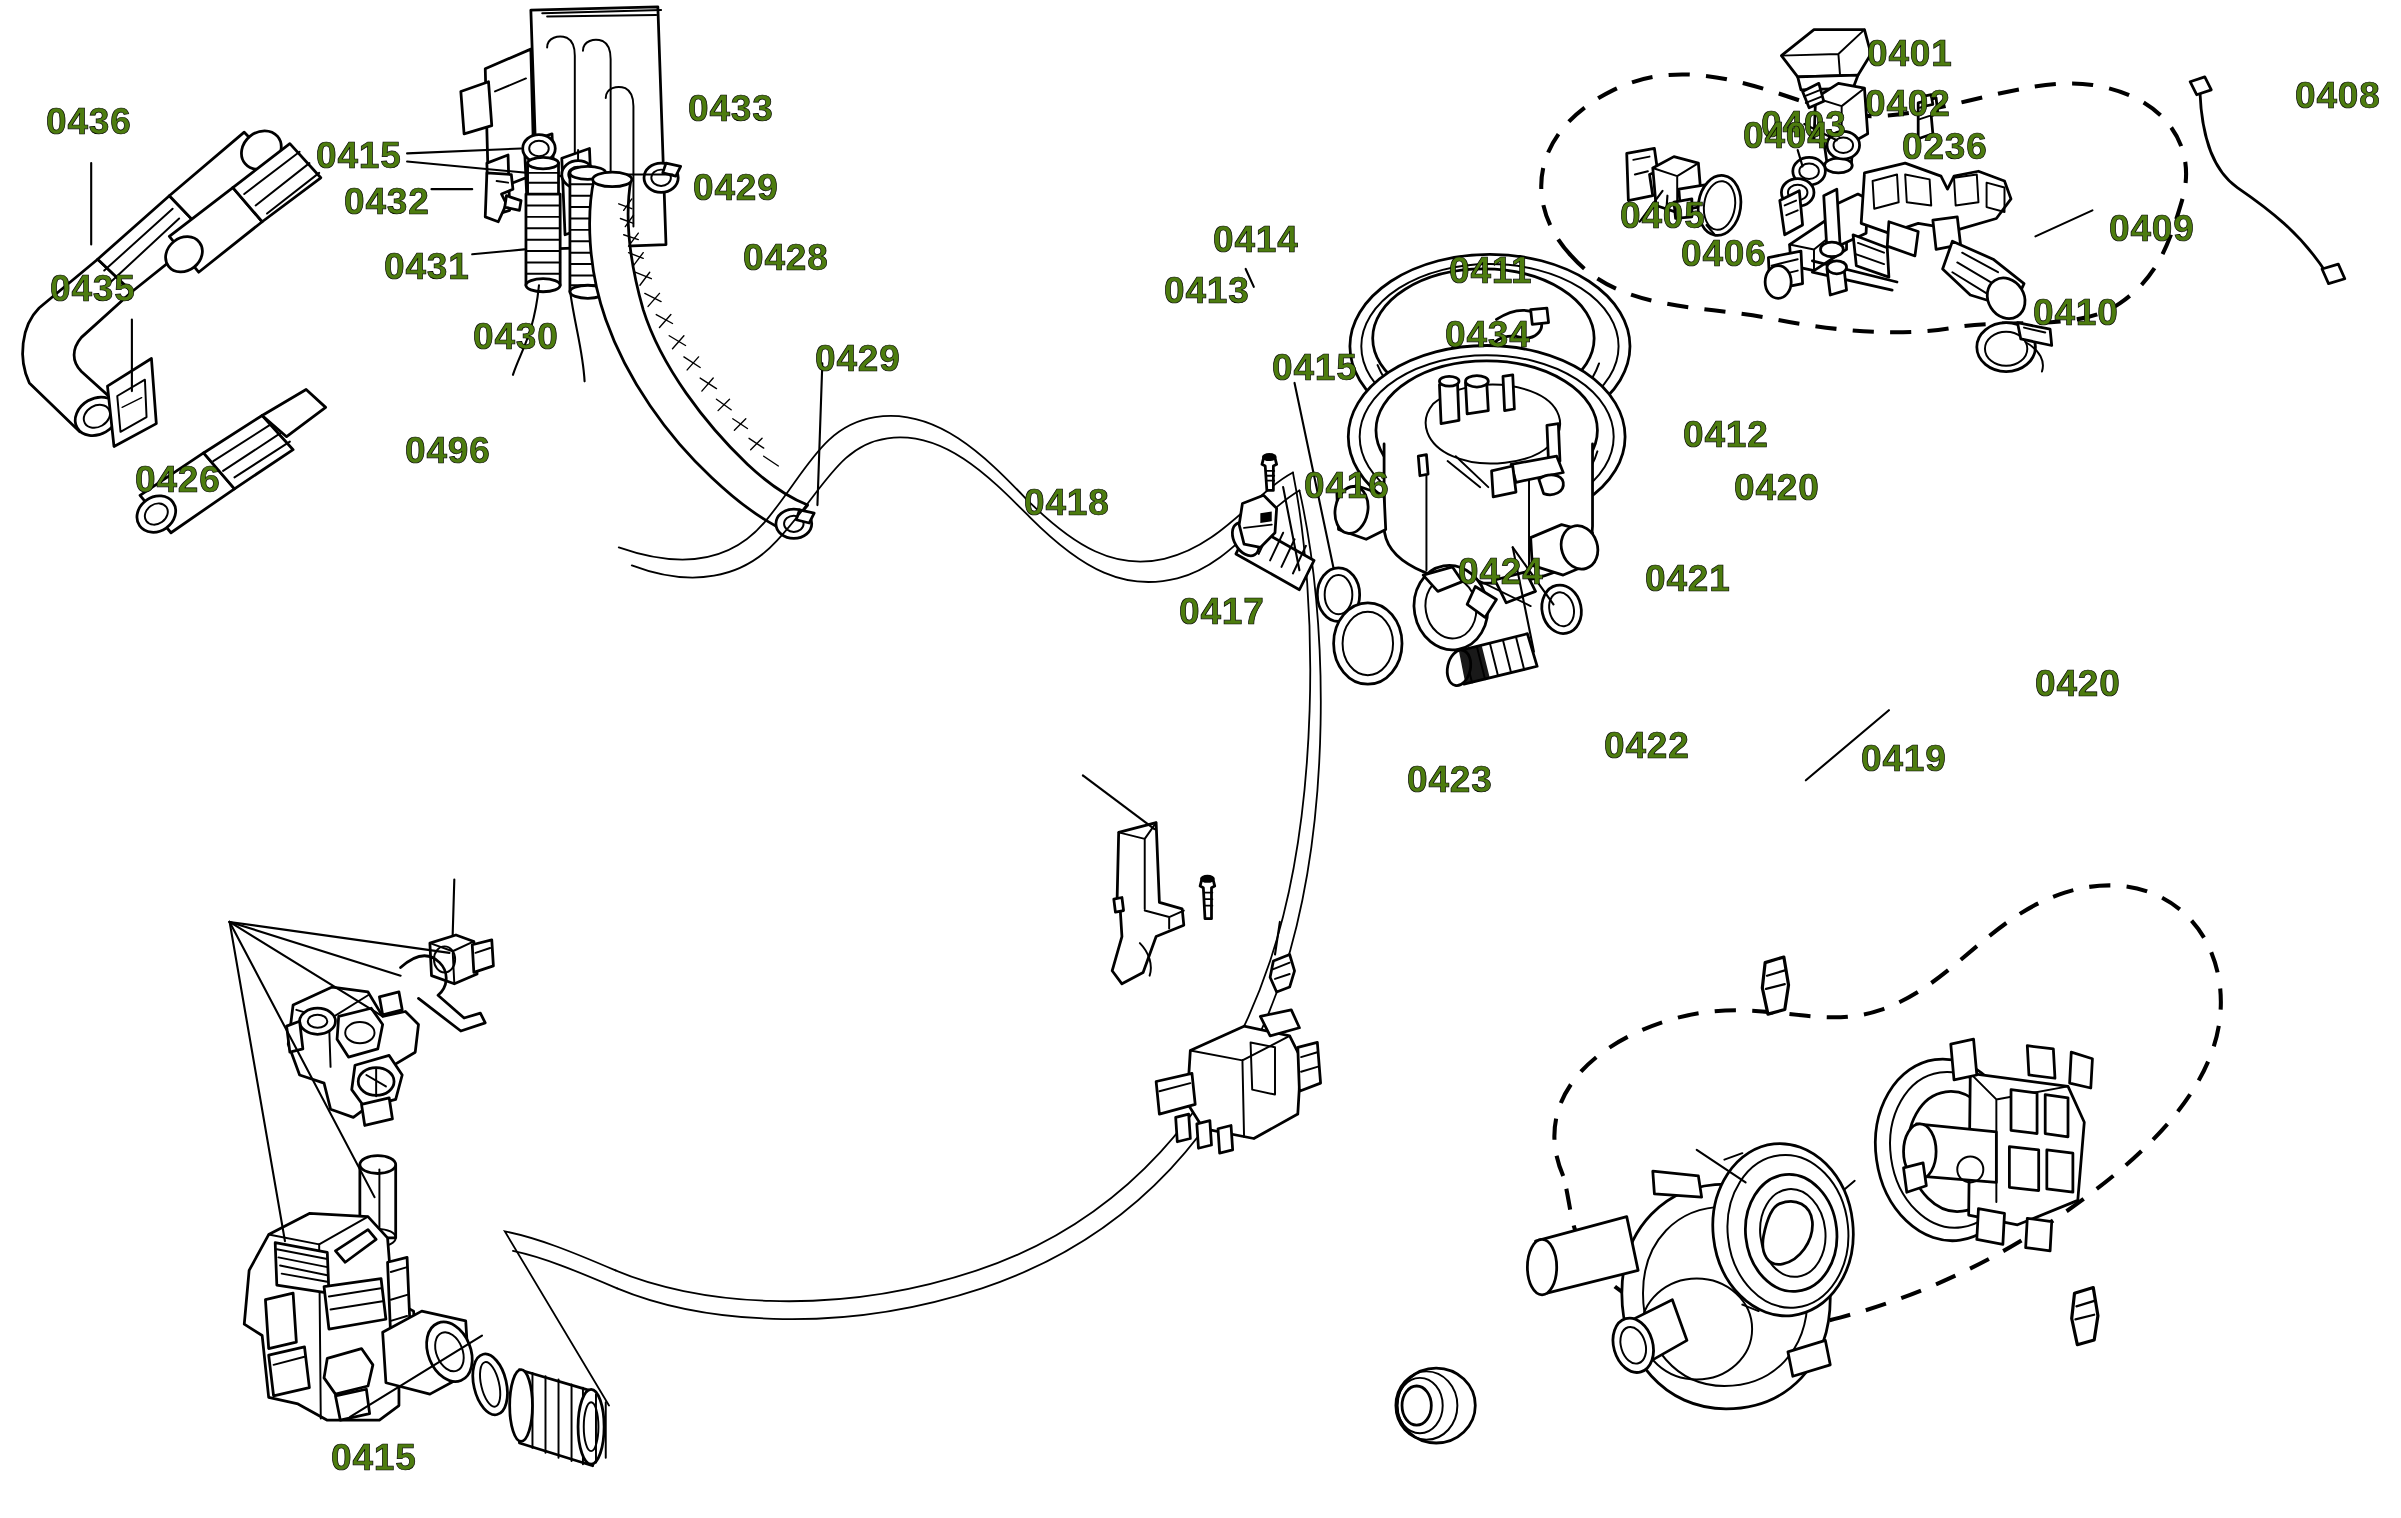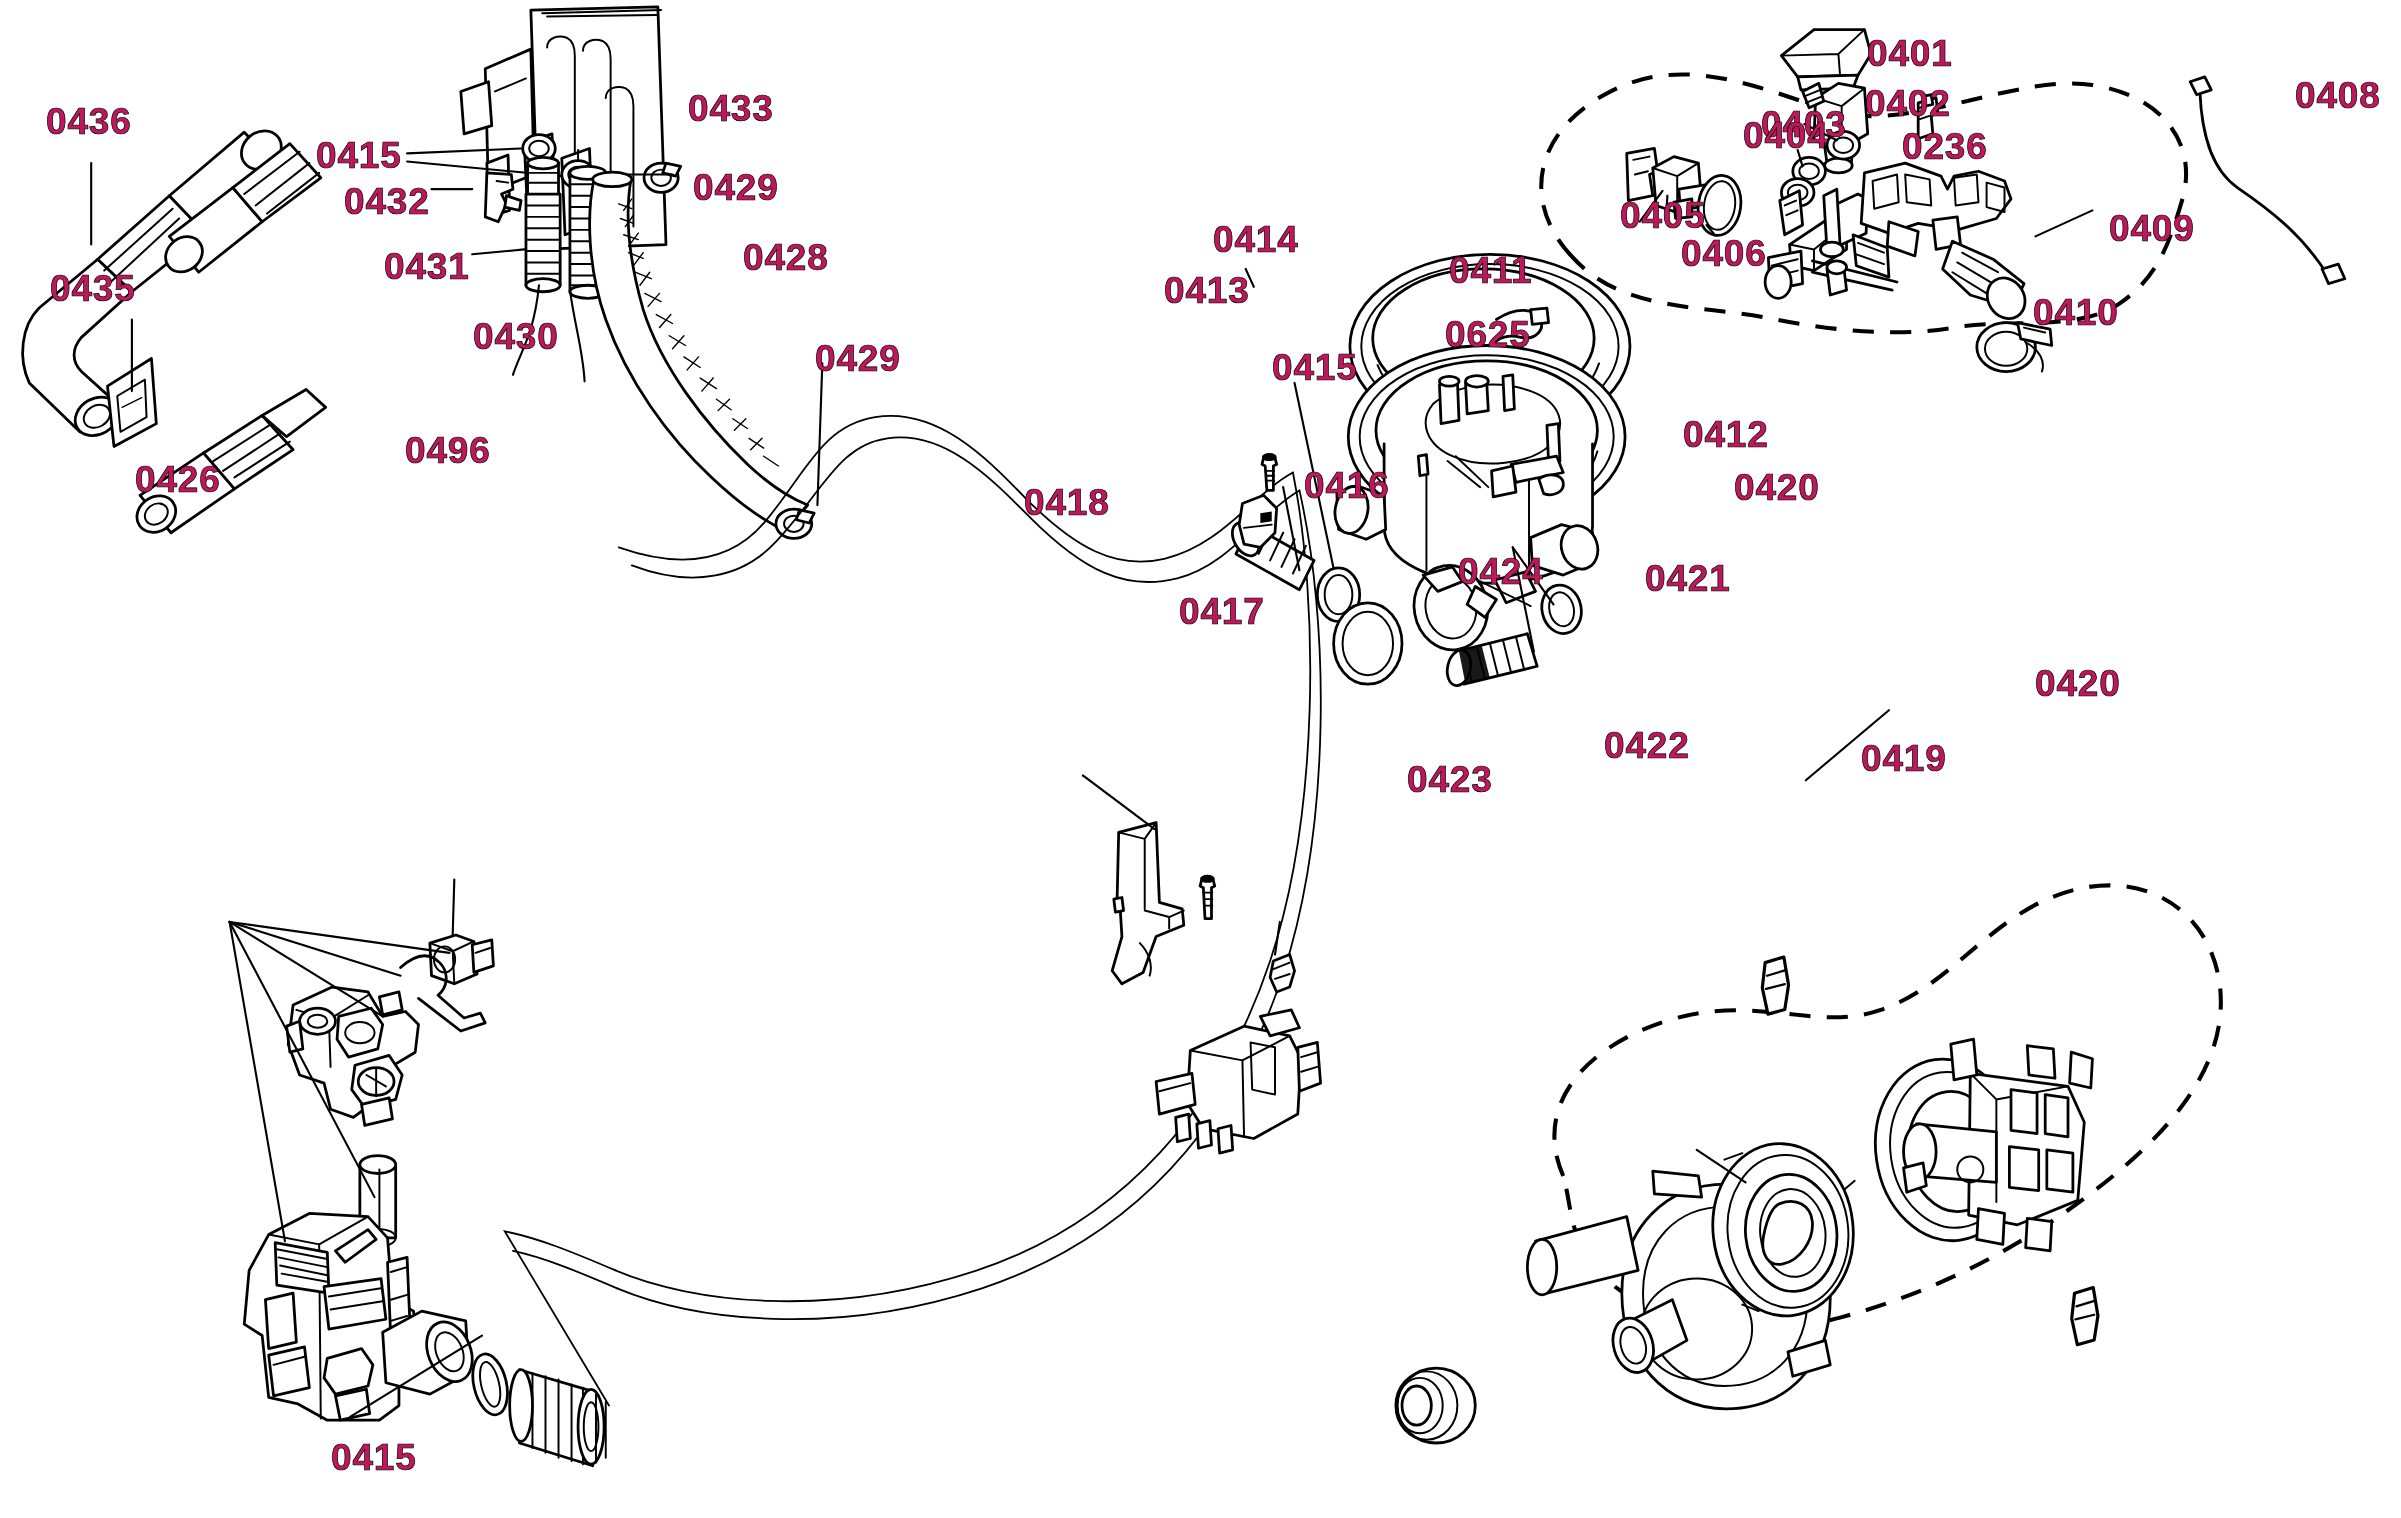--- a/index.html
+++ b/index.html
@@ -11,21 +11,21 @@
     background:#ffffff;
     overflow:hidden;
   }
   #art{position:absolute;left:0;top:0;width:2401px;height:1519px;}
   .lbl{
     position:absolute;
     font-family:"Liberation Sans",sans-serif;
     font-weight:bold;
     font-size:37px;
     letter-spacing:0.8px;
-    color:#be185d;
+    color:#4d7c0f;
     white-space:nowrap;
     line-height:1;
     -webkit-text-stroke:0.7px #000;
   }
 </style>
 </head>
 <body>
 
 <div id="sheet">
 
@@ -588,21 +588,21 @@
       <div class="lbl" style="left: 1458px; top: 553px;">0424</div>
       <div class="lbl" style="left: 405px; top: 432px;">0496</div>
       <div class="lbl" style="left: 135px; top: 461px;">0426</div>
       <div class="lbl" style="left: 743px; top: 239px;">0428</div>
       <div class="lbl" style="left: 693px; top: 169px;">0429</div>
       <div class="lbl" style="left: 815px; top: 340px;">0429</div>
       <div class="lbl" style="left: 473px; top: 318px;">0430</div>
       <div class="lbl" style="left: 384px; top: 248px;">0431</div>
       <div class="lbl" style="left: 344px; top: 183px;">0432</div>
       <div class="lbl" style="left: 688px; top: 90px;">0433</div>
-      <div class="lbl" style="left: 1445px; top: 316px;">0625</div>
+      <div class="lbl" style="left: 1445px; top: 316px;">0434</div>
       <div class="lbl" style="left: 50px; top: 270px;">0435</div>
       <div class="lbl" style="left: 46px; top: 103px;">0436</div>
       <div class="lbl" style="left: 331px; top: 1439px;">0415</div>
       <div class="lbl" style="left: 316px; top: 137px;">0415</div>
     </div>
 
 </div>
 
 
 </body></html>

